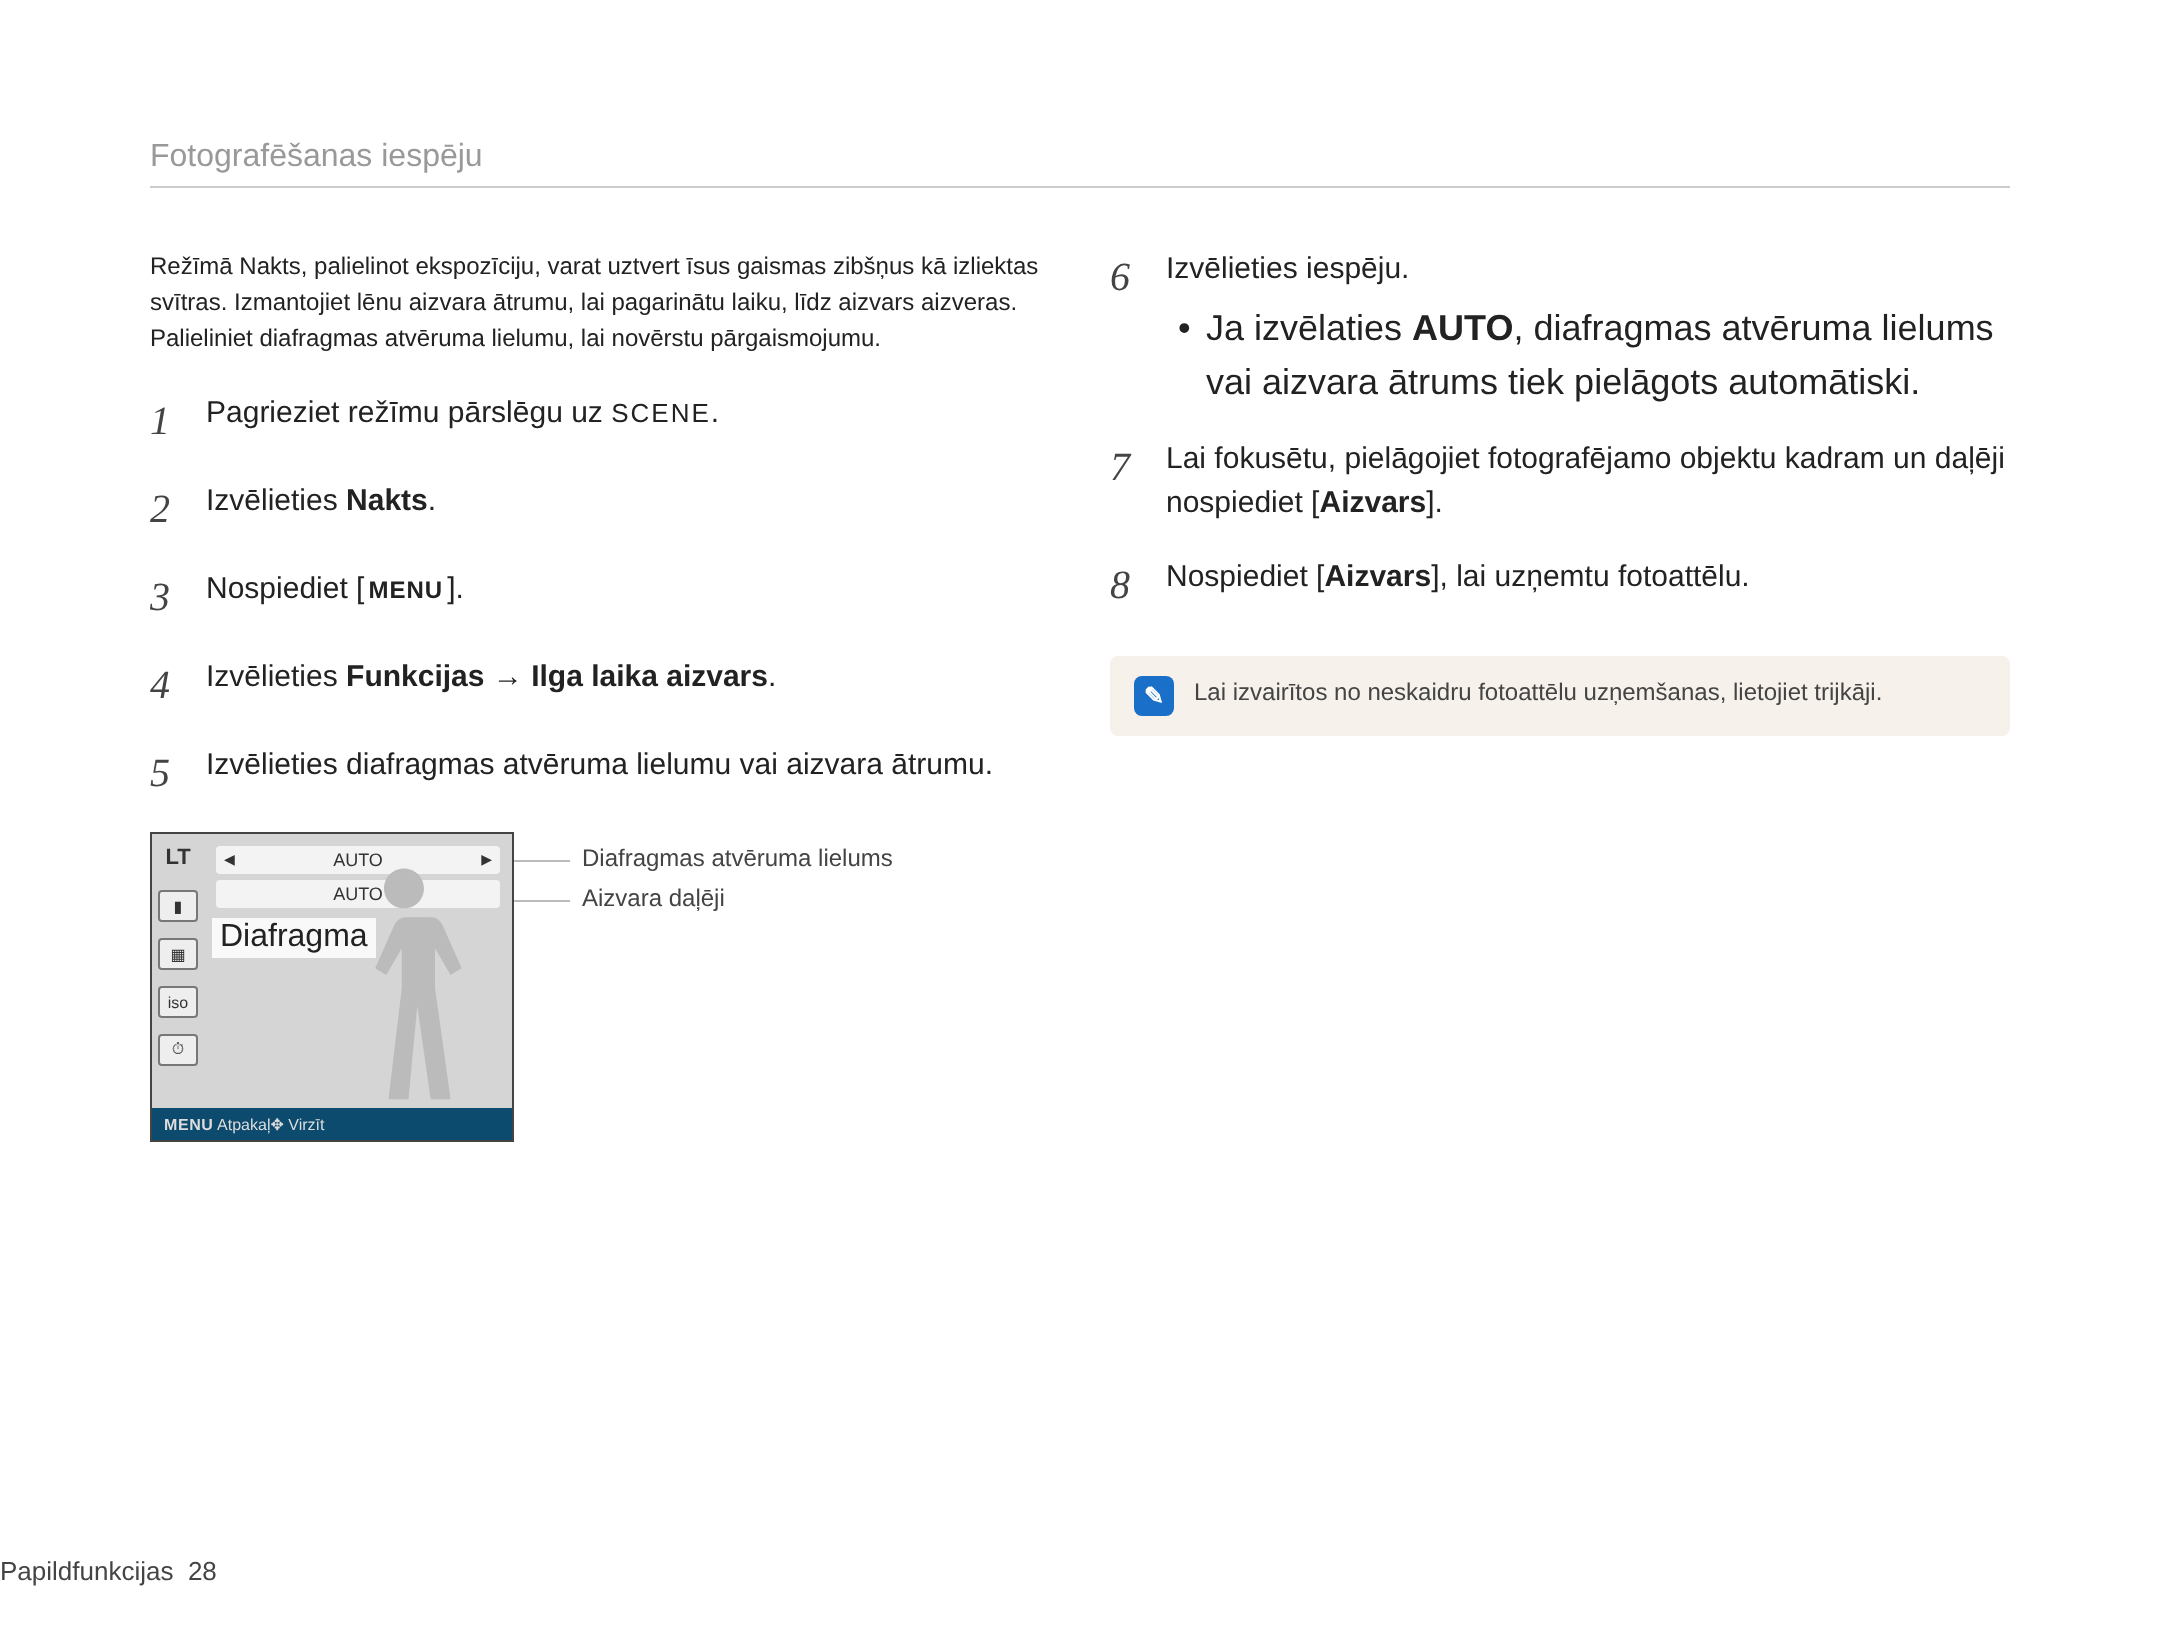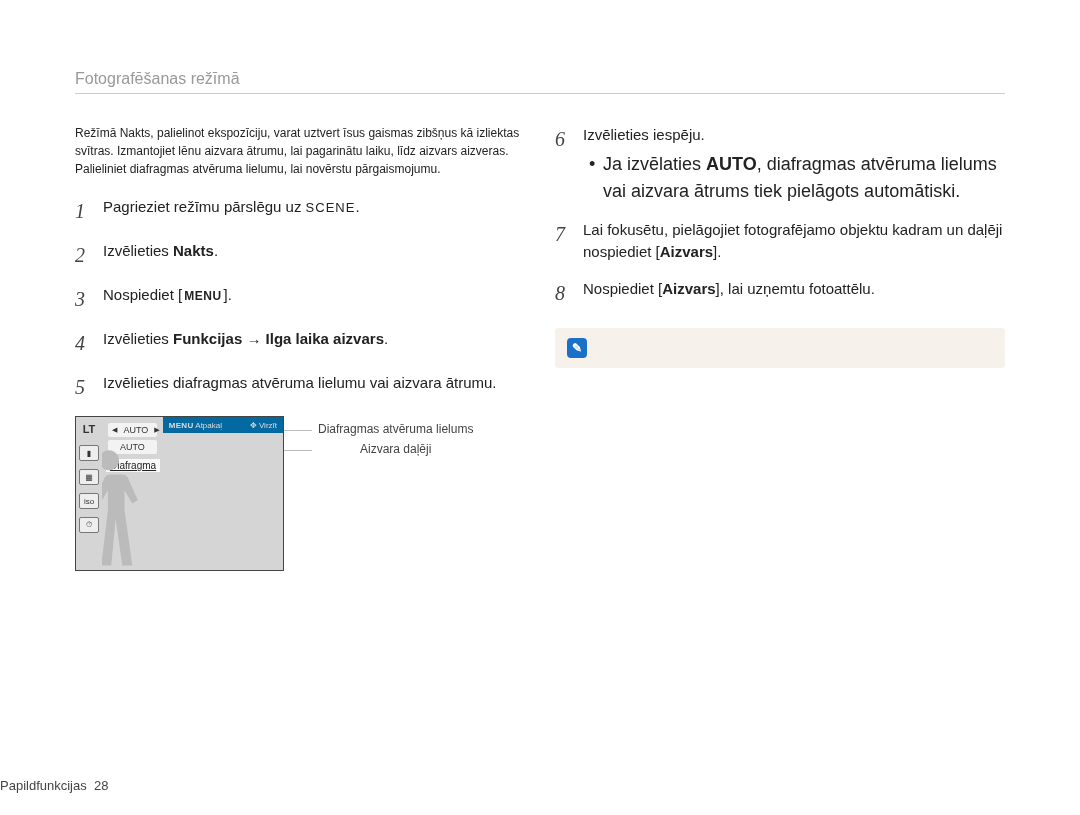--- a/index.html
+++ b/index.html
@@ -84,27 +84,27 @@
     vertical-align: middle;
   }
   .bold { font-weight: 700; }
   
   .cam-wrap {
     display: flex;
     align-items: flex-start;
     margin-top: 6px;
   }
   .cam-lcd {
-    width: 209px;
+    width: 182px;
     height: 155px;
     border: 1px solid #444;
     background: #d5d5d5;
     display: flex;
     position: relative;
-    flex-direction: row;
+    flex-direction: column;
   }
   .cam-main {
     flex: 1;
     display: flex;
   }
   .cam-icons {
     width: 26px;
     background: rgba(0,0,0,0);
     display: flex;
     flex-direction: column;
@@ -151,45 +151,42 @@
     color:#333;
     gap:6px;
   }
   .sel-row .arrow { font-size:7px; }
   .sel-row .val { flex:1; text-align:center; }
   .sel-label {
     position:absolute;
     top: 42px;
     left: 4px;
     background: rgba(255,255,255,0.85);
-    font-size: 10px;
+    font-size: 16px;
     padding: 1px 4px;
-    text-decoration: underline;
   }
   .cam-footer {
     height: 16px;
-    background: #0369a1;
+    background: #0c4a6e;
     color: #ddd;
     font-size: 8px;
     display:flex;
     align-items:center;
-    gap: 28px;
     padding: 0 6px;
   }
   .cam-footer .ft-menu { font-family:Verdana,sans-serif; font-weight:700; letter-spacing:0.3px; }
   .callouts {
     padding-top: 6px;
     font-size: 12px;
     color:#444;
   }
   .callouts .co {
     position: relative;
     padding-left: 34px;
     margin-bottom: 6px;
-    text-align: center;
   }
   .callouts .co::before {
     content: "";
     position:absolute;
     left:0;
     top: 8px;
     width: 28px;
     height: 1px;
     background:#bbb;
   }
@@ -218,21 +215,21 @@
     left: 0;
     width: 100%;
     text-align: left;
     font-size: 13px;
     color: #444;
   }
 </style>
 </head>
 <body>
 
-<div class="breadcrumb">Fotografēšanas režīmā</div>
+<div class="breadcrumb">Fotografēšanas iespēju</div>
 
 <div class="columns">
 
   <div class="col">
     <p class="intro-para">Režīmā Nakts, palielinot ekspozīciju, varat uztvert īsus gaismas zibšņus kā izliektas svītras. Izmantojiet lēnu aizvara ātrumu, lai pagarinātu laiku, līdz aizvars aizveras. Palieliniet diafragmas atvēruma lielumu, lai novērstu pārgaismojumu.</p>
 
     <ol class="steps">
       <li>
         <span class="num">1</span>
         <span class="step-body">
@@ -324,19 +321,20 @@
       <li>
         <span class="num">8</span>
         <span class="step-body">
           <span>Nospiediet [</span><span class="bold">Aizvars</span><span>], lai uzņemtu fotoattēlu.</span>
         </span>
       </li>
     </ol>
 
     <div class="tip-box">
       <div class="tip-icon">✎</div>
+      <div class="tip-text">Lai izvairītos no neskaidru fotoattēlu uzņemšanas, lietojiet trijkāji.</div>
     </div>
   </div>
 </div>
 
 <div class="footer">
   <span>Papildfunkcijas</span>&nbsp;&nbsp;<span>28</span>
 </div>
 
 </body></html>

